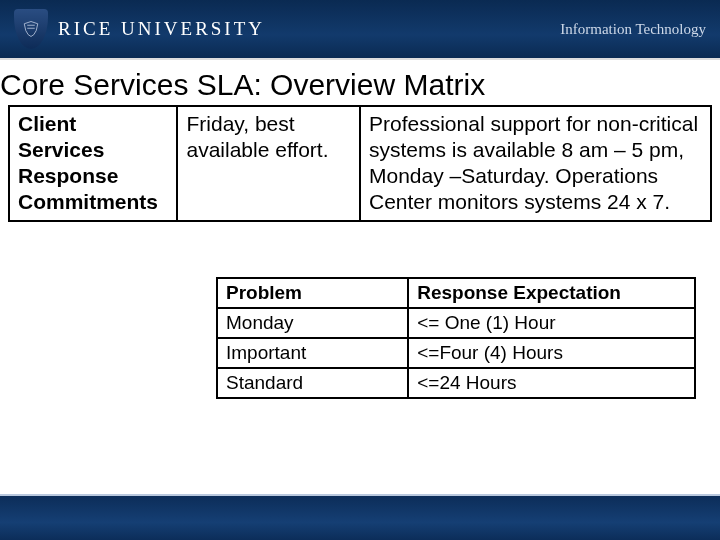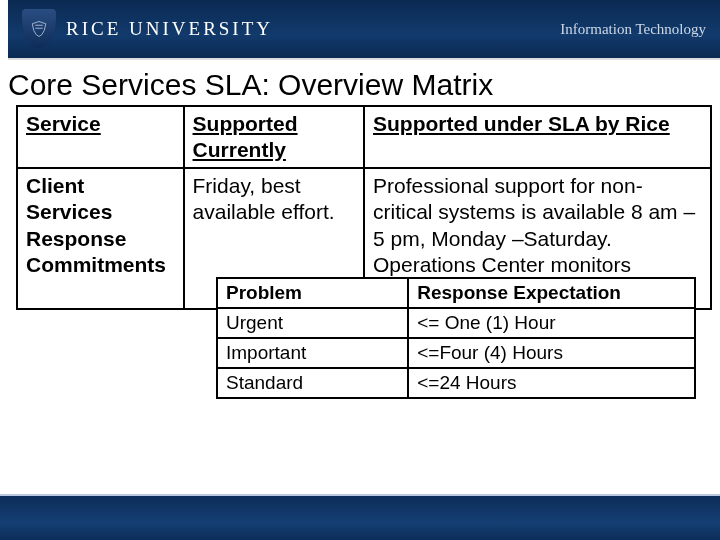--- a/index.html
+++ b/index.html
@@ -1,17 +1,17 @@
 <!DOCTYPE html>
 <html><head>
 <meta charset="utf-8">
 <style>
   * { box-sizing: border-box; margin: 0; padding: 0; }
   html, body { width: 720px; height: 540px; font-family: Arial, Helvetica, sans-serif; background: #fff; overflow: hidden; }
-  .slide { width: 720px; height: 540px; position: relative; background: #fff; padding-left: 8px; }
+  .slide { width: 720px; height: 540px; position: relative; background: #fff; }
 
   
   .header {
     width: 100%; height: 60px;
     background: linear-gradient(#0a2a52, #123a6c 60%, #0a2a52);
     display: flex; align-items: center; justify-content: space-between;
     padding: 0 14px;
     border-bottom: 2px solid #ddd;
   }
   .brand { display: flex; align-items: center; gap: 10px; }
@@ -104,25 +104,20 @@
       </div>
       <div class="brand-text">RICE UNIVERSITY</div>
     </div>
     <div class="it-text">Information Technology</div>
   </div>
 
   <div class="title">Core Services SLA: Overview Matrix</div>
 
   <table class="matrix">
     <tbody>
-        <tr>
-      <th class="col1">Service</th>
-      <th class="col2">Supported Currently</th>
-      <th class="col3">Supported under SLA by Rice</th>
-    </tr>
     <tr>
       <td class="col1">
             <div class="cell-body" style="font-weight:bold">Client Services Response Commitments</div>
           </td>
       <td class="col2">
             <div class="cell-body">Friday, best available effort.</div>
           </td>
       <td class="col3">
             <div class="cell-body">Professional support for non-critical systems is available 8 am – 5 pm, Monday –Saturday. Operations Center monitors systems 24 x 7.</div>
           </td>
@@ -131,21 +126,21 @@
     </table>
 
   <div class="nested-wrap">
     <table class="nested">
       <tbody>
           <tr>
         <th class="ncol1">Problem</th>
         <th class="ncol2">Response Expectation</th>
       </tr>
       <tr>
-        <td>Urgent</td>
+        <td>Monday</td>
         <td>&lt;= One (1) Hour</td>
       </tr>
       <tr>
         <td>Important</td>
         <td>&lt;=Four (4) Hours</td>
       </tr>
       <tr>
         <td>Standard</td>
         <td>&lt;=24 Hours</td>
       </tr>

